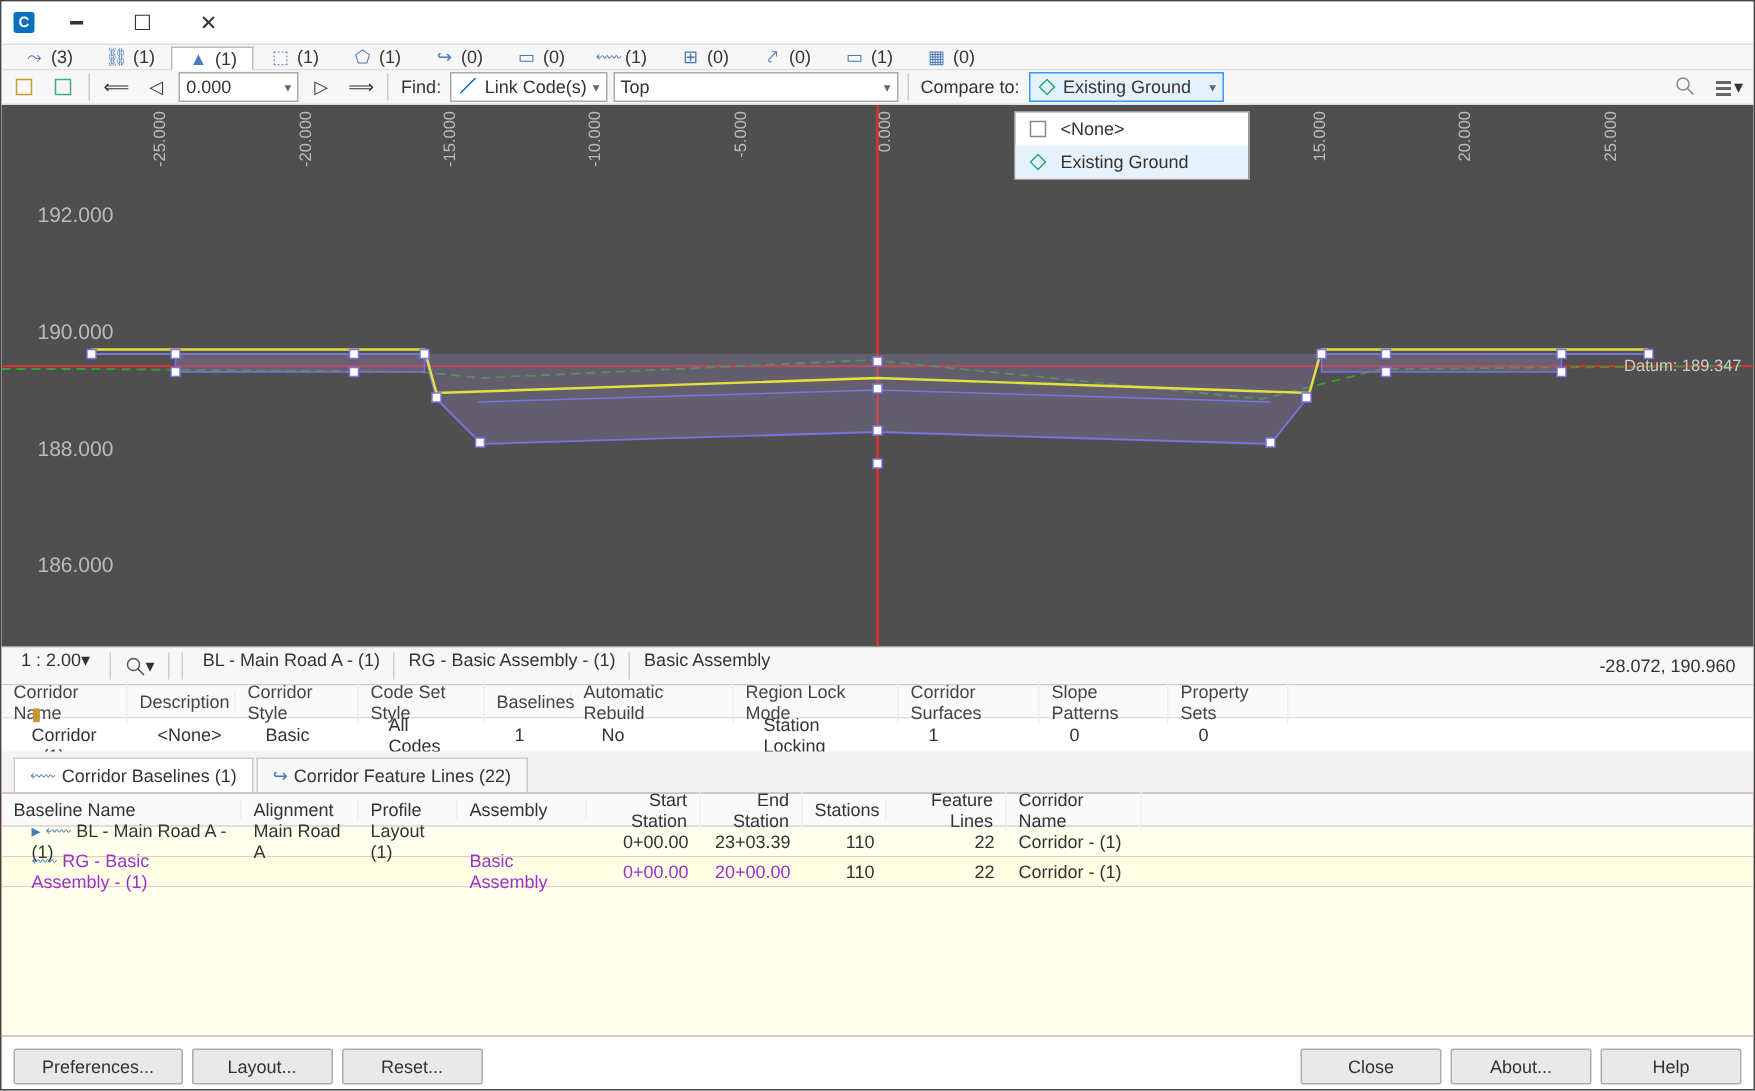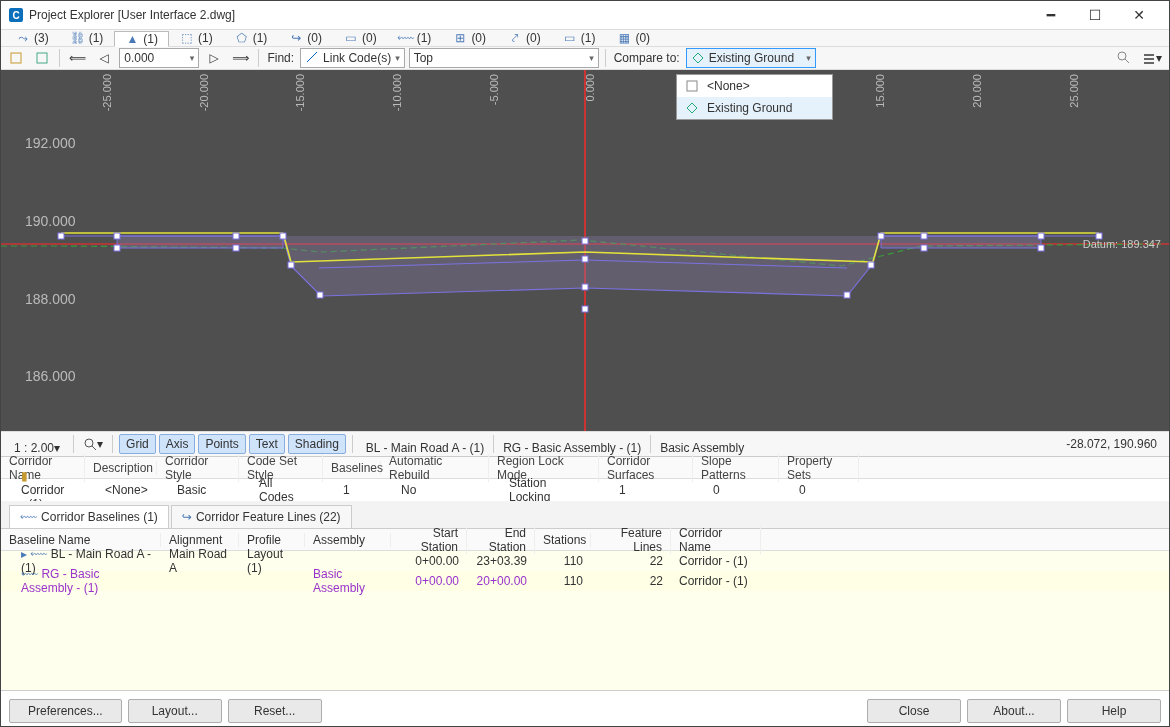--- a/index.html
+++ b/index.html
@@ -26,21 +26,21 @@
 .dd-item{display:flex;align-items:center;gap:8px;padding:4px 8px}
 .dd-item.h{background:#e6f2fb}
 .tooltip{position:absolute;top:30px;left:796px;background:#fff;border:1px solid #888;padding:3px 8px;z-index:21;color:#222}
 .viewport{flex:0 0 361px;background:#4f4f4f;position:relative;overflow:hidden}
 .yaxis-label{position:absolute;left:24px;color:#bbb;font-size:14px}
 .xaxis-label{position:absolute;top:4px;color:#bbb;font-size:11px;writing-mode:vertical-rl;transform:rotate(180deg);transform-origin:center}
 .datum{position:absolute;right:8px;top:168px;color:#ccc;font-size:11px}
 .vp-svg{position:absolute;inset:0}
 .bottombar{height:26px;background:#f7f7f7;border-top:1px solid #ddd;display:flex;align-items:center;padding:0 6px;gap:4px}
 .toggle{height:20px;padding:0 6px;border:1px solid #88aee0;background:#cfe3fa;display:flex;align-items:center;border-radius:2px}
-.breadcrumb{height:24px;padding:0 6px;display:flex;align-items:flex-end;border:1px solid transparent}
+.breadcrumb{height:24px;padding:0 6px;display:flex;align-items:flex-start;border:1px solid transparent}
 .tablewrap{border-top:1px solid #ccc}
 .thead{display:flex;background:#fafafa;border-bottom:1px solid #ddd;height:22px;align-items:center}
 .th{padding:0 8px;border-right:1px solid #eee;color:#444}
 .trow{display:flex;height:22px;align-items:center;background:#fff}
 .td{padding:0 20px}
 .inner-tabs{display:flex;align-items:flex-end;height:28px;background:#f3f3f3;border-bottom:1px solid #ccc;padding-top:4px;padding-left:8px}
 .itab{padding:4px 10px;border:1px solid #ccc;border-bottom:none;background:#f7f7f7;margin-right:2px;display:flex;align-items:center;gap:4px}
 .itab.sel{background:#fff}
 .grid{background:#b91c1c}
 .gh{display:flex;background:#fafafa;border-bottom:1px solid #ddd;height:22px;align-items:center}
@@ -56,21 +56,20 @@
 .status{margin-left:auto;padding-right:6px}
 .c0{width:84px}.c1{width:72px}.c2{width:82px}.c3{width:84px}.c4{width:58px}.c5{width:108px}.c6{width:110px}.c7{width:94px}.c8{width:86px}.c9{width:80px}
 .g0{width:160px}.g1{width:78px}.g2{width:66px}.g3{width:86px}.g4{width:76px;text-align:right}.g5{width:68px;text-align:right}.g6{width:56px;text-align:right}.g7{width:80px;text-align:right}.g8{width:90px}
 .small-ic{width:14px;height:14px;display:inline-block}
 </style>
 </head>
 <body>
 
 <div class="titlebar">
   <div class="title-logo">C</div>
-  <div class="title-text">Project Explorer [User Interface 2.dwg]</div>
   <div class="winbtn">━</div>
   <div class="winbtn">☐</div>
   <div class="winbtn">✕</div>
 </div>
 
 <div class="tabstrip" id="cat-tabs">
     <div class="tab">
       <span class="ic" style="color:#4a7ab8">⤳</span>
       <span>(3)</span>
     </div>
@@ -249,27 +248,20 @@
 </div>
 
 <div class="bottombar">
   <div class="breadcrumb"><span>1 : 2.00</span> ▾</div>
   <div class="sep"></div>
   <div class="tbtn"><svg width="14" height="14">
         <circle cx="6" cy="6" r="4" fill="none" stroke="#555"></circle>
         <line x1="9" y1="9" x2="13" y2="13" stroke="#555"></line>
       </svg>▾</div>
   <div class="sep"></div>
-  <div id="toggles" style="display:flex;gap:3px">
-      <div class="toggle">Grid</div>
-      <div class="toggle">Axis</div>
-      <div class="toggle">Points</div>
-      <div class="toggle">Text</div>
-      <div class="toggle">Shading</div>
-    </div>
   <div class="sep"></div>
   <div id="bc" style="display:flex;align-items:center">
       <div class="breadcrumb">BL - Main Road A - (1)</div>
       <div class="sep"></div>
       <div class="breadcrumb">RG - Basic Assembly - (1)</div>
       <div class="sep"></div>
       <div class="breadcrumb">Basic Assembly</div>
     </div>
   <div class="status">-28.072, 190.960</div>
 </div>

